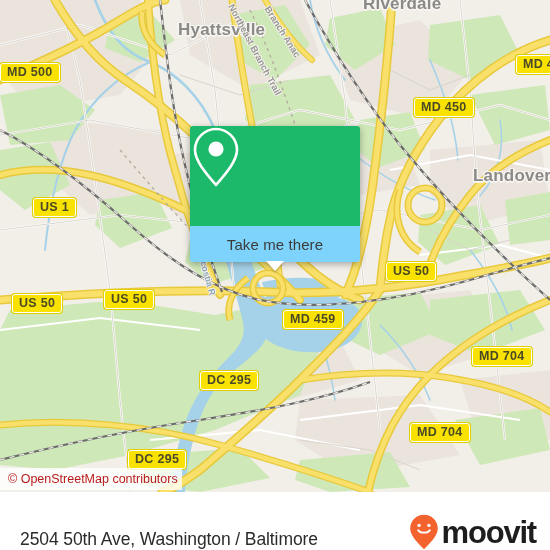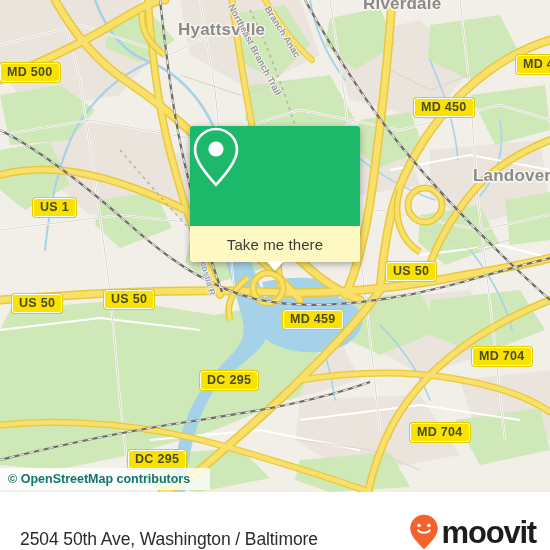--- a/index.html
+++ b/index.html
@@ -63,21 +63,21 @@
     box-shadow:0 2px 7px rgba(0,0,0,.32);
     overflow:visible;
     z-index:40;
   }
   #popup-head{
     height:100px;
     border-radius:3px 3px 0 0;
     display:flex;align-items:center;justify-content:center;
   }
   #popup-body{
-    background:#fef9c3;
+    background:#7dd3fc;
     height:36px;
     border-radius:0 0 3px 3px;
     display:flex;align-items:center;justify-content:center;
     position:relative;
   }
   #popup-label{
     color:#3b3b3b;font-size:15px;letter-spacing:.1px;
   }
   #popup-tail{
     position:absolute;
@@ -86,26 +86,25 @@
     border-left:9px solid transparent;
     border-right:9px solid transparent;
     border-top:10px solid #ffffff;
     filter:drop-shadow(0 2px 1px rgba(0,0,0,.18));
   }
 
   
   #attribution{
     position:absolute;left:0;top:468px;
     background:rgba(255,255,255,.78);
-    padding:4px 20px 4px 8px;
+    padding:4px 4px 4px 8px;
     font-size:12.5px;
-    color:#0f766e;
+    color:#b91c1c;
     z-index:30;
     border-radius:0 2px 0 0;
-    font-weight:bold;
   }
 
   
   #bottombar{
     position:absolute;left:0;top:492px;
     width:550px;height:58px;
     background:#ffffff;
     display:flex;align-items:flex-end;
     box-sizing:border-box;
     padding:0 14px 0 20px;

